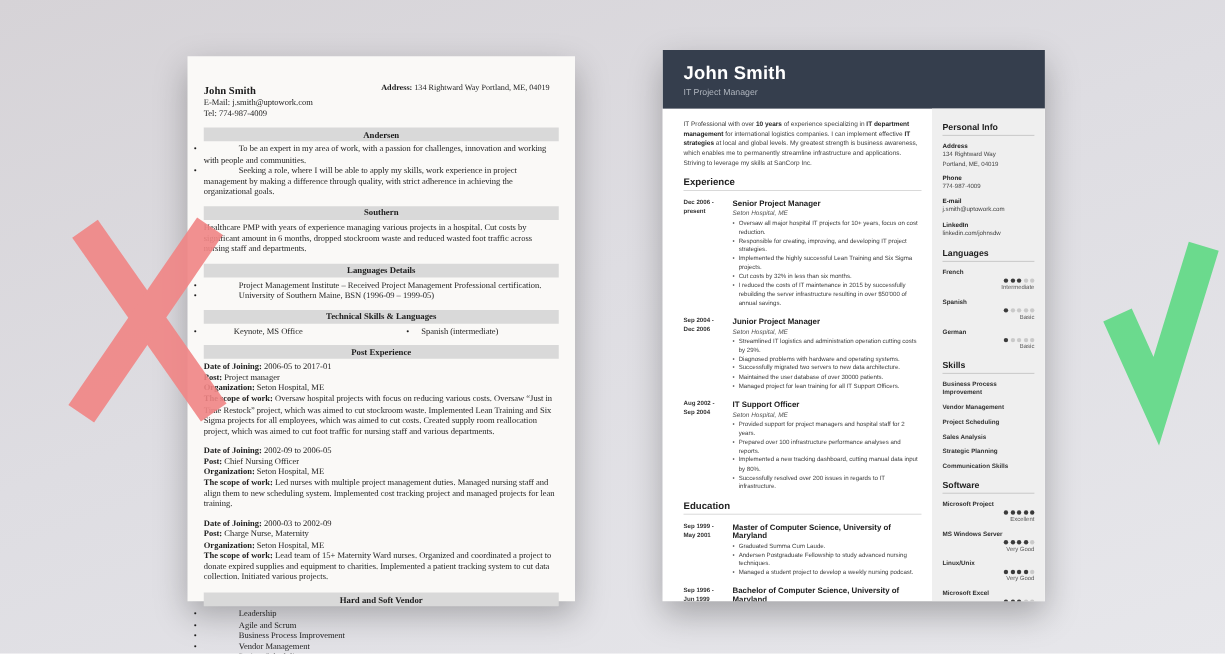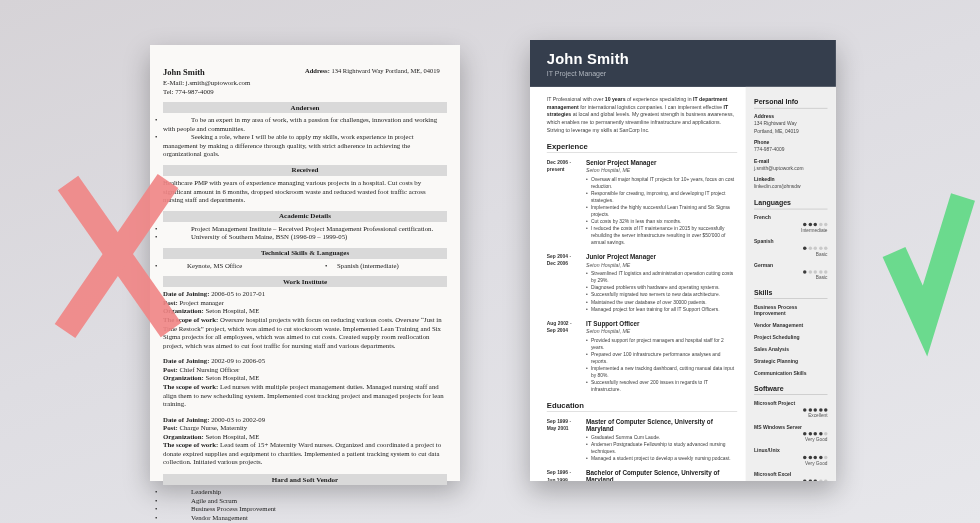--- a/index.html
+++ b/index.html
@@ -84,42 +84,42 @@
         <span>134 Rightward Way Portland, ME, 04019</span>
       </div>
     </div>
 
     <div class="lr-bar">Andersen</div>
     <ul class="lr-ul">
       <li>To be an expert in my area of work, with a passion for challenges, innovation and working with people and communities.</li>
       <li>Seeking a role, where I will be able to apply my skills, work experience in project management by making a difference through quality, with strict adherence in achieving the organizational goals.</li>
     </ul>
 
-    <div class="lr-bar">Received</div>
+    <div class="lr-bar">Southern</div>
     <p class="lr-p">Healthcare PMP with years of experience managing various projects in a hospital. Cut costs by significant amount in 6 months, dropped stockroom waste and reduced wasted foot traffic across nursing staff and departments.</p>
 
-    <div class="lr-bar">Academic Details</div>
+    <div class="lr-bar">Languages Details</div>
     <ul class="lr-ul">
       <li>Project Management Institute – Received Project Management Professional certification.</li>
       <li>University of Southern Maine, BSN (1996-09 – 1999-05)</li>
     </ul>
 
     <div class="lr-bar">Technical Skills &amp; Languages</div>
     <div class="lr-two">
       <div>
         <span class="blt">•</span>
         <span class="t">Keynote, MS Office</span>
       </div>
       <div>
         <span class="blt2">•</span>
         <span class="t2">Spanish (intermediate)</span>
       </div>
     </div>
 
-    <div class="lr-bar">Work Institute</div>
+    <div class="lr-bar">Post Experience</div>
 
     <div class="lr-entry">
       <p class="lr-p"><b>Date of Joining:</b> <span>2006-05 to 2017-01</span></p>
       <p class="lr-p"><b>Post:</b> <span>Project manager</span></p>
       <p class="lr-p"><b>Organization:</b> <span>Seton Hospital, ME</span></p>
       <p class="lr-p"><b>The scope of work:</b> <span>Oversaw hospital projects with focus on reducing various costs. Oversaw “Just in Time Restock” project, which was aimed to cut stockroom waste. Implemented Lean Training and Six Sigma projects for all employees, which was aimed to cut costs. Created supply room reallocation project, which was aimed to cut foot traffic for nursing staff and various departments.</span></p>
     </div>
 
     <div class="lr-entry">
       <p class="lr-p"><b>Date of Joining:</b> <span>2002-09 to 2006-05</span></p>

